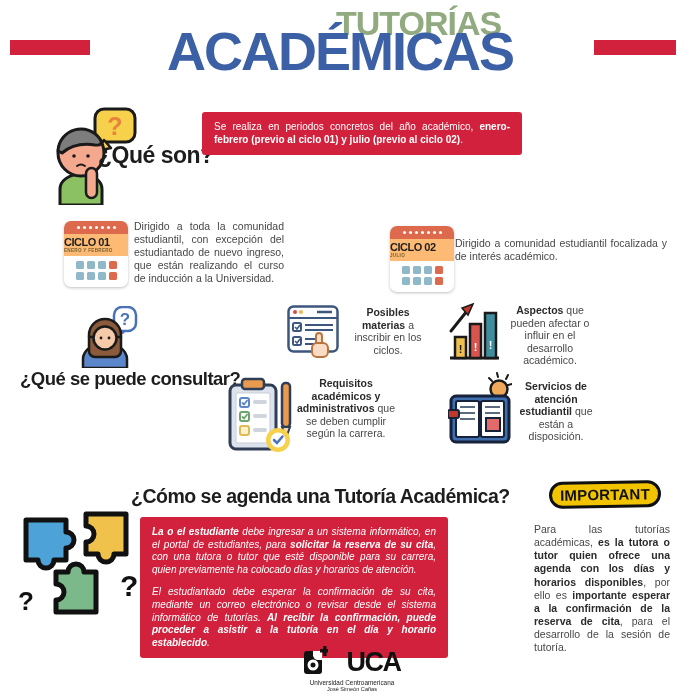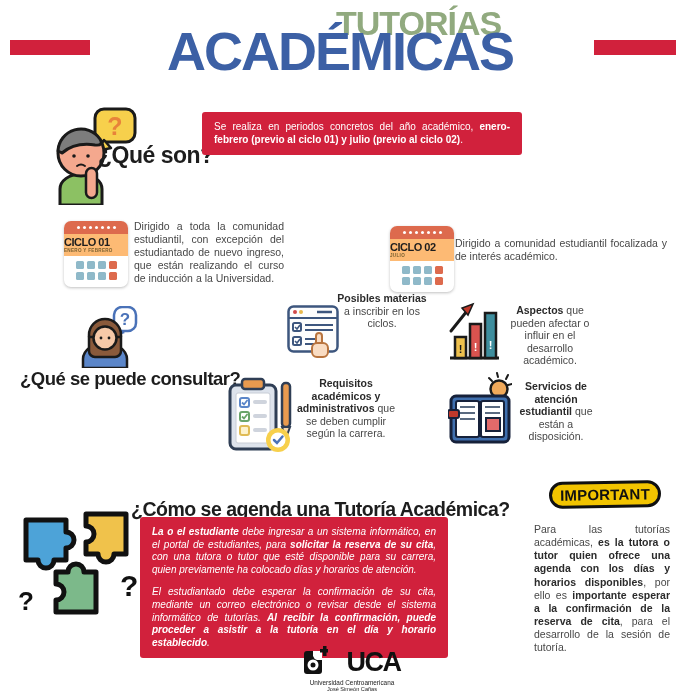--- a/index.html
+++ b/index.html
@@ -172,21 +172,21 @@
     <path d="M8,22 l2,2 l3,-4" fill="none" stroke="#3d567e" stroke-width="1.6"></path>
     <line x1="18" y1="20" x2="46" y2="20" stroke="#3d567e" stroke-width="2"></line>
     <line x1="18" y1="25" x2="46" y2="25" stroke="#3d567e" stroke-width="2"></line>
     <rect x="6" y="32" width="8" height="8" rx="1.5" fill="#fff" stroke="#3d567e" stroke-width="2"></rect>
     <path d="M8,36 l2,2 l3,-4" fill="none" stroke="#3d567e" stroke-width="1.6"></path>
     <line x1="18" y1="34" x2="34" y2="34" stroke="#3d567e" stroke-width="2"></line>
     <line x1="18" y1="39" x2="27" y2="39" stroke="#3d567e" stroke-width="2"></line>
     <rect x="29" y="28" width="6" height="16" rx="3" fill="#f9dcc3" stroke="#b8743f" stroke-width="2"></rect>
     <rect x="25" y="38" width="16" height="14" rx="5" fill="#f9dcc3" stroke="#b8743f" stroke-width="2"></rect>
   </svg>
-  <div class="abs item-text" style="left:336px; top:292px; width:92px;">
+  <div class="abs item-text" style="left:336px; top:306px; width:92px;padding-left:12px;">
     <b>Posibles materias</b><span> a inscribir en los ciclos.</span>
   </div>
 
   <svg class="abs" style="left:447px; top:299px;" width="54" height="64" viewBox="0 0 54 64">
     <line x1="3" y1="59" x2="52" y2="59" stroke="#1a1a1a" stroke-width="3"></line>
     <rect x="8" y="38" width="11" height="21" fill="#eec04d" stroke="#1a1a1a" stroke-width="2.5"></rect>
     <text x="13.5" y="54" font-size="11" font-weight="bold" fill="#1a1a1a" text-anchor="middle">!</text>
     <rect x="23" y="25" width="11" height="34" fill="#d9534f" stroke="#1a1a1a" stroke-width="2.5"></rect>
     <text x="28.5" y="52" font-size="11" font-weight="bold" fill="#fff" text-anchor="middle">!</text>
     <rect x="38" y="14" width="11" height="45" fill="#3e8e9e" stroke="#1a1a1a" stroke-width="2.5"></rect>
@@ -240,21 +240,21 @@
       <line x1="37" y1="35" x2="52" y2="35"></line>
       <line x1="37" y1="41" x2="52" y2="41"></line>
     </g>
     <rect x="38" y="46" width="14" height="13" fill="#e26a6a" stroke="#16213a" stroke-width="2"></rect>
     <rect x="0" y="38" width="11" height="8" rx="2" fill="#c0392b" stroke="#16213a" stroke-width="2"></rect>
   </svg>
   <div class="abs item-text" style="left:512px; top:380px; width:88px;">
     <b>Servicios de atención estudiantil</b><span> que están a disposición.</span>
   </div>
 
-  <div class="abs h-black" style="left:131px; top:485px; font-size:19.5px;margin-top:13px;">¿Cómo se agenda una Tutoría Académica?</div>
+  <div class="abs h-black" style="left:131px; top:485px; font-size:19.5px;">¿Cómo se agenda una Tutoría Académica?</div>
 
   <svg class="abs" style="left:8px; top:492px;" width="130" height="140" viewBox="0 0 130 140">
     <g stroke="#111" stroke-width="5" stroke-linejoin="round">
       <path d="M18,28 h40 v12 a8,8 0 1 1 0,16 v12 h-12 a8,8 0 1 1 -16,0 h-12 z" fill="#4da3d8"></path>
       <path d="M78,22 h40 v40 h-12 a8,8 0 1 1 -16,0 h-12 v-12 a8,8 0 1 0 0,-16 z" fill="#f0c24b"></path>
       <path d="M48,80 h12 a8,8 0 1 1 16,0 h12 v40 h-40 v-12 a8,8 0 1 0 0,-16 z" fill="#7cb98a"></path>
     </g>
     <text x="10" y="118" font-size="26" font-weight="bold" fill="#111">?</text>
     <text x="112" y="104" font-size="30" font-weight="bold" fill="#111">?</text>
   </svg>

